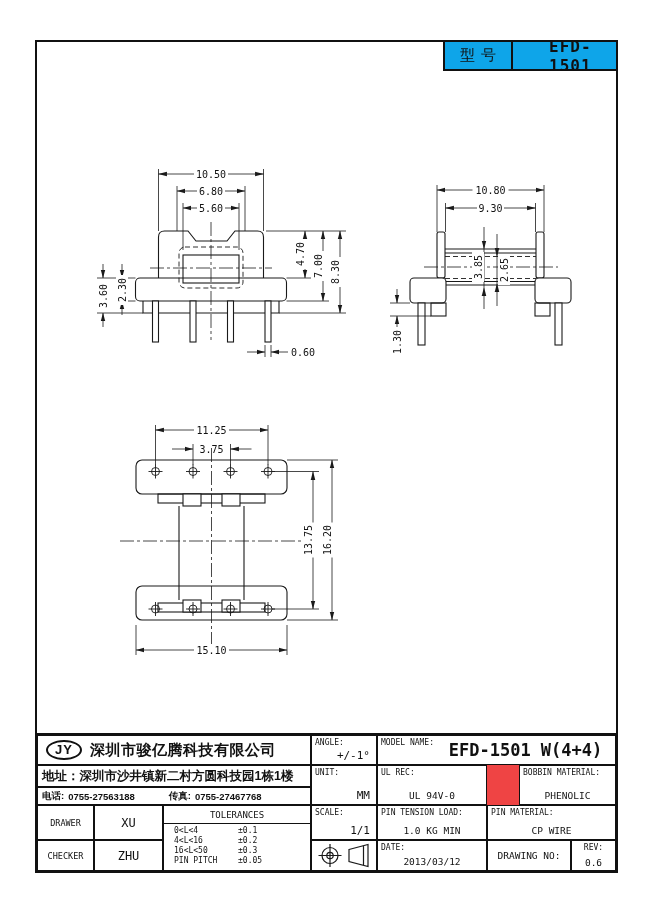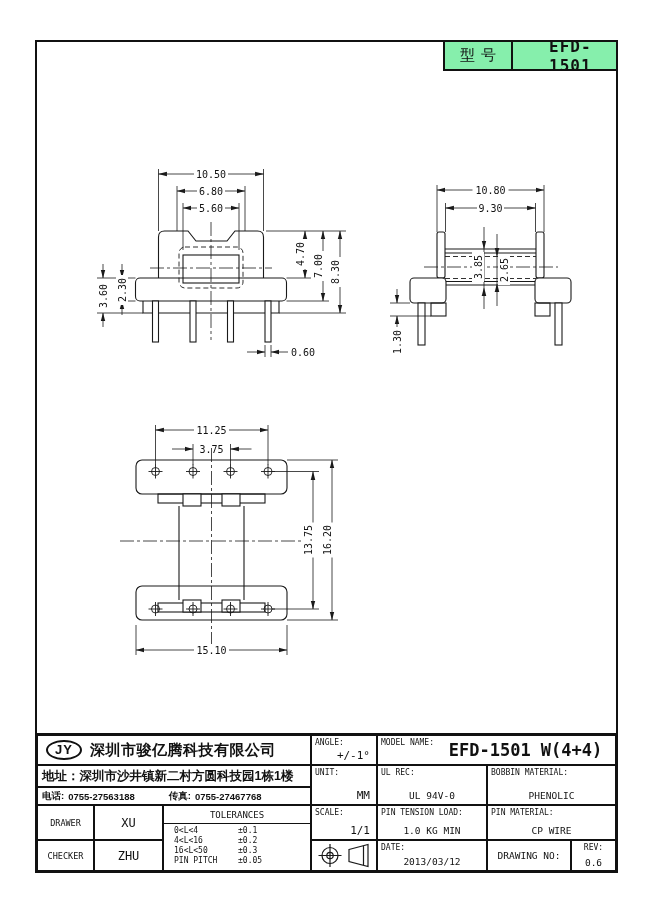--- a/index.html
+++ b/index.html
@@ -2,21 +2,21 @@
 <html><head>
 <meta charset="utf-8">
 <style>
   html,body{margin:0;padding:0;background:#ffffff;}
   .page{position:relative;width:651px;height:907px;background:#ffffff;overflow:hidden;
         font-family:"Liberation Sans",sans-serif;color:#111;}
   .frame{position:absolute;left:35px;top:40px;width:583px;height:833px;
          border:2px solid #111;box-sizing:border-box;background:#fff;}
   
   .model-box{position:absolute;left:443px;top:40px;width:175px;height:31px;
-             border:2px solid #111;box-sizing:border-box;display:flex;background:#86efac;}
+             border:2px solid #111;box-sizing:border-box;display:flex;background:#0ea5e9;}
   .model-box .mcell1{width:68px;border-right:2px solid #111;display:flex;align-items:center;
              justify-content:center;font-size:15px;letter-spacing:6px;padding-left:6px;box-sizing:border-box;}
   .model-box .mcell2{flex:1;display:flex;align-items:center;justify-content:center;
              font-family:"DejaVu Sans Mono",monospace;font-size:16px;font-weight:bold;letter-spacing:1px;margin-left:36px;}
   .views-svg{position:absolute;left:35px;top:40px;}
   
   .tblock{position:absolute;left:35px;top:733px;width:583px;height:140px;
           border:2px solid #111;box-sizing:border-box;background:#ef4444;
           display:grid;grid-template-columns:57px 69px 148px 66px 110px 84px 45px;
           grid-template-rows:30px 22px 18px 35px 31px;}
@@ -39,21 +39,21 @@
   .c-drawer,.c-checker{font-size:8.5px;}
   .c-xu,.c-zhu{font-size:12px;text-align:right;}
   .c-tol{grid-column:3;grid-row:4/6;display:flex;flex-direction:column;}
   .tol-head{font-family:"DejaVu Sans Mono",monospace;font-size:9px;text-align:center;
             border-bottom:1px solid #111;padding:4px 0 3px 0;}
   .tol-list{flex:1;padding:2px 6px 0 10px;}
   .tol-row{display:flex;font-family:"DejaVu Sans Mono",monospace;font-size:8px;line-height:10px;}
   .tol-row .tr-range{width:64px;}
   .c-angle{grid-column:4;grid-row:1;} .c-model{grid-column:5/8;grid-row:1;}
   .c-unit{grid-column:4;grid-row:2/4;} .c-ulrec{grid-column:5;grid-row:2/4;}
-  .c-bobbin{grid-column:6/8;grid-row:2/4;}
+  .c-bobbin{grid-column:6/8;grid-row:2/4;margin-left:32px;}
   .c-scale{grid-column:4;grid-row:4;} .c-tension{grid-column:5;grid-row:4;}
   .c-pinmat{grid-column:6/8;grid-row:4;}
   .c-symbol{grid-column:4;grid-row:5;display:flex;align-items:center;justify-content:center;}
   .c-date{grid-column:5;grid-row:5;} .c-dno{grid-column:6;grid-row:5;display:flex;align-items:center;justify-content:center;}
   .c-rev{grid-column:7;grid-row:5;text-align:center;}
   .v-br{right:6px;bottom:2px;font-size:11px;}
   .v-c{left:0;right:0;bottom:3px;text-align:center;font-size:9.5px;}
   .c-model .lab{font-size:8px;}
   .model-name-val{position:absolute;left:58px;right:0;top:0;bottom:0;display:flex;align-items:center;
         justify-content:center;font-family:"DejaVu Sans Mono",monospace;font-size:17px;font-weight:bold;}

